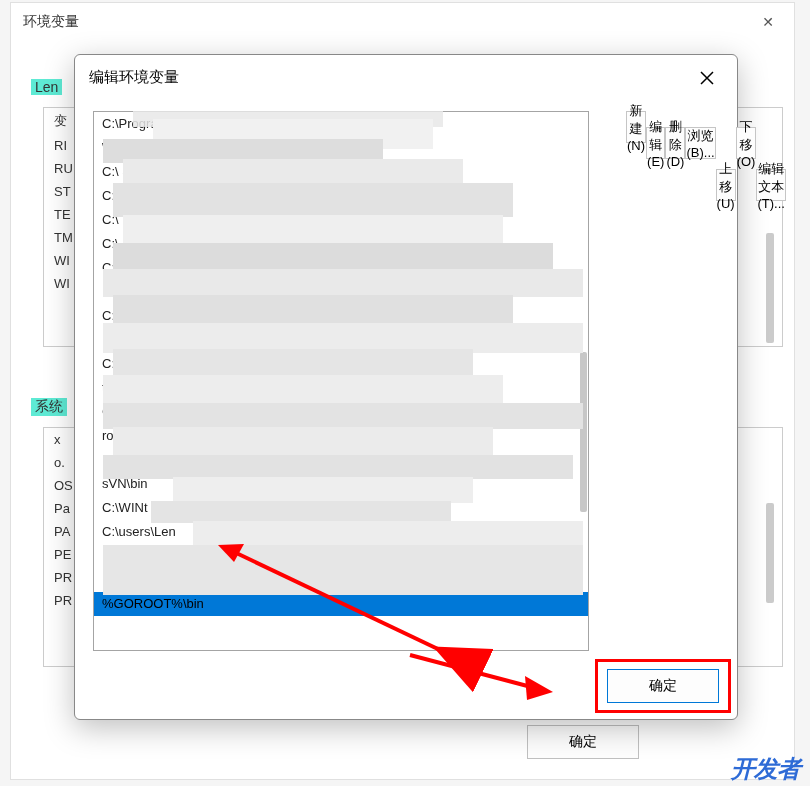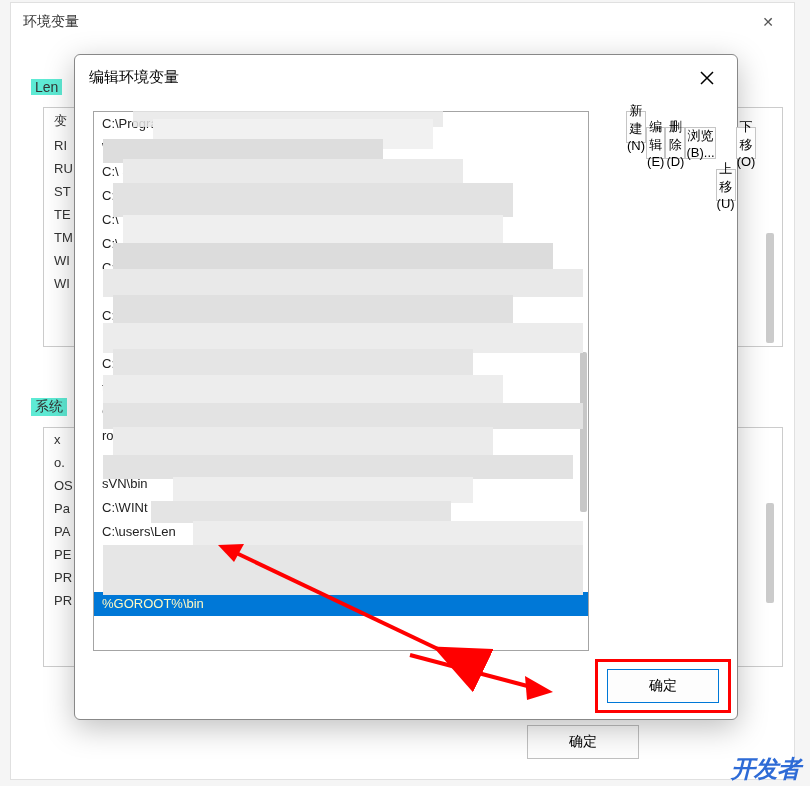--- a/index.html
+++ b/index.html
@@ -120,21 +120,21 @@
       height: 24px;
       line-height: 24px;
       padding: 0 8px;
       font-size: 13px;
       color: #222;
       white-space: nowrap;
       overflow: hidden;
     }
     .path-row.selected {
       background: #0078d7;
-      color: #fef9c3;
+      color: #000000;
     }
     .path-scrollbar {
       position: absolute;
       right: 1px; top: 240px;
       width: 7px; height: 160px;
       background: #c7c7c7;
       border-radius: 2px;
     }
 
     
@@ -295,20 +295,21 @@
       <div class="censor-pix" style="top:434px;left:10px;width:480px;height:50px;background:#e6e6e6;"></div>
     </div>
 
     <div class="side-buttons">
       <button class="side-btn">新建(N)</button>
       <button class="side-btn gap-sm">编辑(E)</button>
       <button class="side-btn gap-sm">删除(D)</button>
       <button class="side-btn gap-sm">浏览(B)...</button>
       <button class="side-btn gap-lg">上移(U)</button>
       <button class="side-btn gap-sm">下移(O)</button>
+      <button class="side-btn gap-lg">编辑文本(T)...</button>
     </div>
   </div>
 
   <div class="bottom-buttons">
     <div style="position:relative;">
       <button class="btn primary">确定</button>
       <div class="highlight-box"></div>
     </div>
   </div>
 </div>

